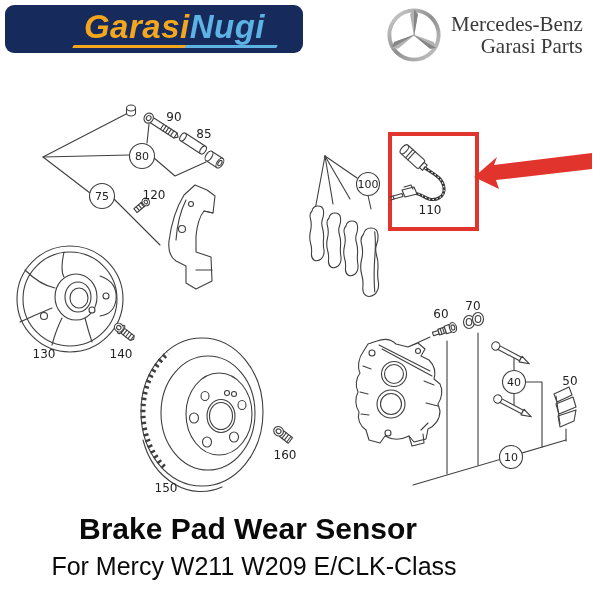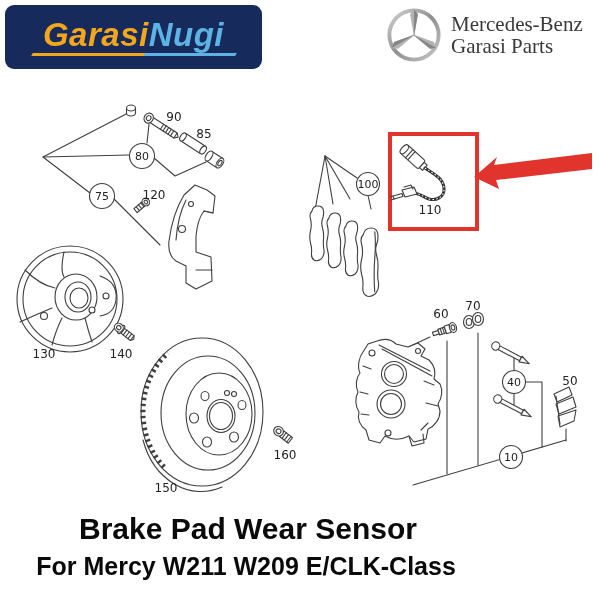--- a/index.html
+++ b/index.html
@@ -1,43 +1,43 @@
 <!DOCTYPE html>
 <html><head>
 <meta charset="utf-8">
 <style>
   html,body{margin:0;padding:0;}
   body{width:600px;height:600px;background:#ffffff;position:relative;overflow:hidden;
        font-family:"Liberation Sans",sans-serif;}
   
-  .logo-badge{position:absolute;left:5px;top:5px;width:257px;height:64px;background:#172a5c;
-      border-radius:9px;display:flex;flex-direction:column;align-items:center;justify-content:center;z-index:2;}
+  .logo-badge{position:absolute;left:5px;top:5px;width:257px;height:48px;background:#172a5c;
+      border-radius:9px;display:flex;flex-direction:column;align-items:center;justify-content:center;z-index:2;padding-left:41px;}
   .logo-text{font-style:italic;font-weight:bold;font-size:33px;letter-spacing:.5px;line-height:1;white-space:nowrap;}
   .logo-part1{color:#f4a71d;}
   .logo-part2{color:#5cb3e4;}
   .logo-underline{width:204px;height:3px;margin-top:2px;transform:skewX(-28deg);
       background:linear-gradient(90deg,#f4a71d 0 55%,#5cb3e4 55% 100%);}
   .mb-badge{position:absolute;left:386px;top:7px;display:flex;align-items:center;gap:9px;z-index:2;}
   .mb-star{width:56px;height:56px;}
-  .mb-text{font-family:"Liberation Serif",serif;color:#3a3a3a;font-size:21px;line-height:1.05;text-align:left;}
+  .mb-text{font-family:"Liberation Serif",serif;color:#3a3a3a;font-size:21px;line-height:1.05;text-align:right;}
   
   svg.diagram{position:absolute;left:0;top:0;z-index:1;}
   .ln{fill:none;stroke:#3f3f3f;stroke-width:1.1;stroke-linecap:round;stroke-linejoin:round;}
   .fw{fill:#ffffff;stroke:#3f3f3f;stroke-width:1.1;stroke-linecap:round;stroke-linejoin:round;}
   .lbl{font:12px "DejaVu Sans",sans-serif;fill:#222;text-anchor:middle;}
   .clbl{font:11px "DejaVu Sans",sans-serif;fill:#222;text-anchor:middle;}
   .cable{fill:none;stroke:#333;stroke-width:3;stroke-linecap:round;}
   .cable-rib{fill:none;stroke:#fff;stroke-width:1.1;stroke-dasharray:1.5 2.3;}
   .hl{fill:none;stroke:#e1342d;stroke-width:4;}
   .hl-fill{fill:#e1342d;}
   
   .footer-title{position:absolute;top:512px;left:0;width:496px;text-align:center;
       font-size:30px;font-weight:bold;color:#0a0a0a;letter-spacing:0;z-index:2;}
-  .footer-subtitle{position:absolute;top:552px;left:0;width:492px;text-align:center;
-      font-size:25px;font-weight:bold;color:#0a0a0a;z-index:2;}
+  .footer-subtitle{position:absolute;top:552px;left:8px;width:492px;text-align:center;
+      font-size:25px;font-weight:normal;color:#0a0a0a;z-index:2;}
 </style>
 </head>
 <body>
 
 <div class="logo-badge">
   <div class="logo-text"><span class="logo-part1">Garasi</span><span class="logo-part2">Nugi</span></div>
   <div class="logo-underline"></div>
 </div>
 
 <div class="mb-badge">

